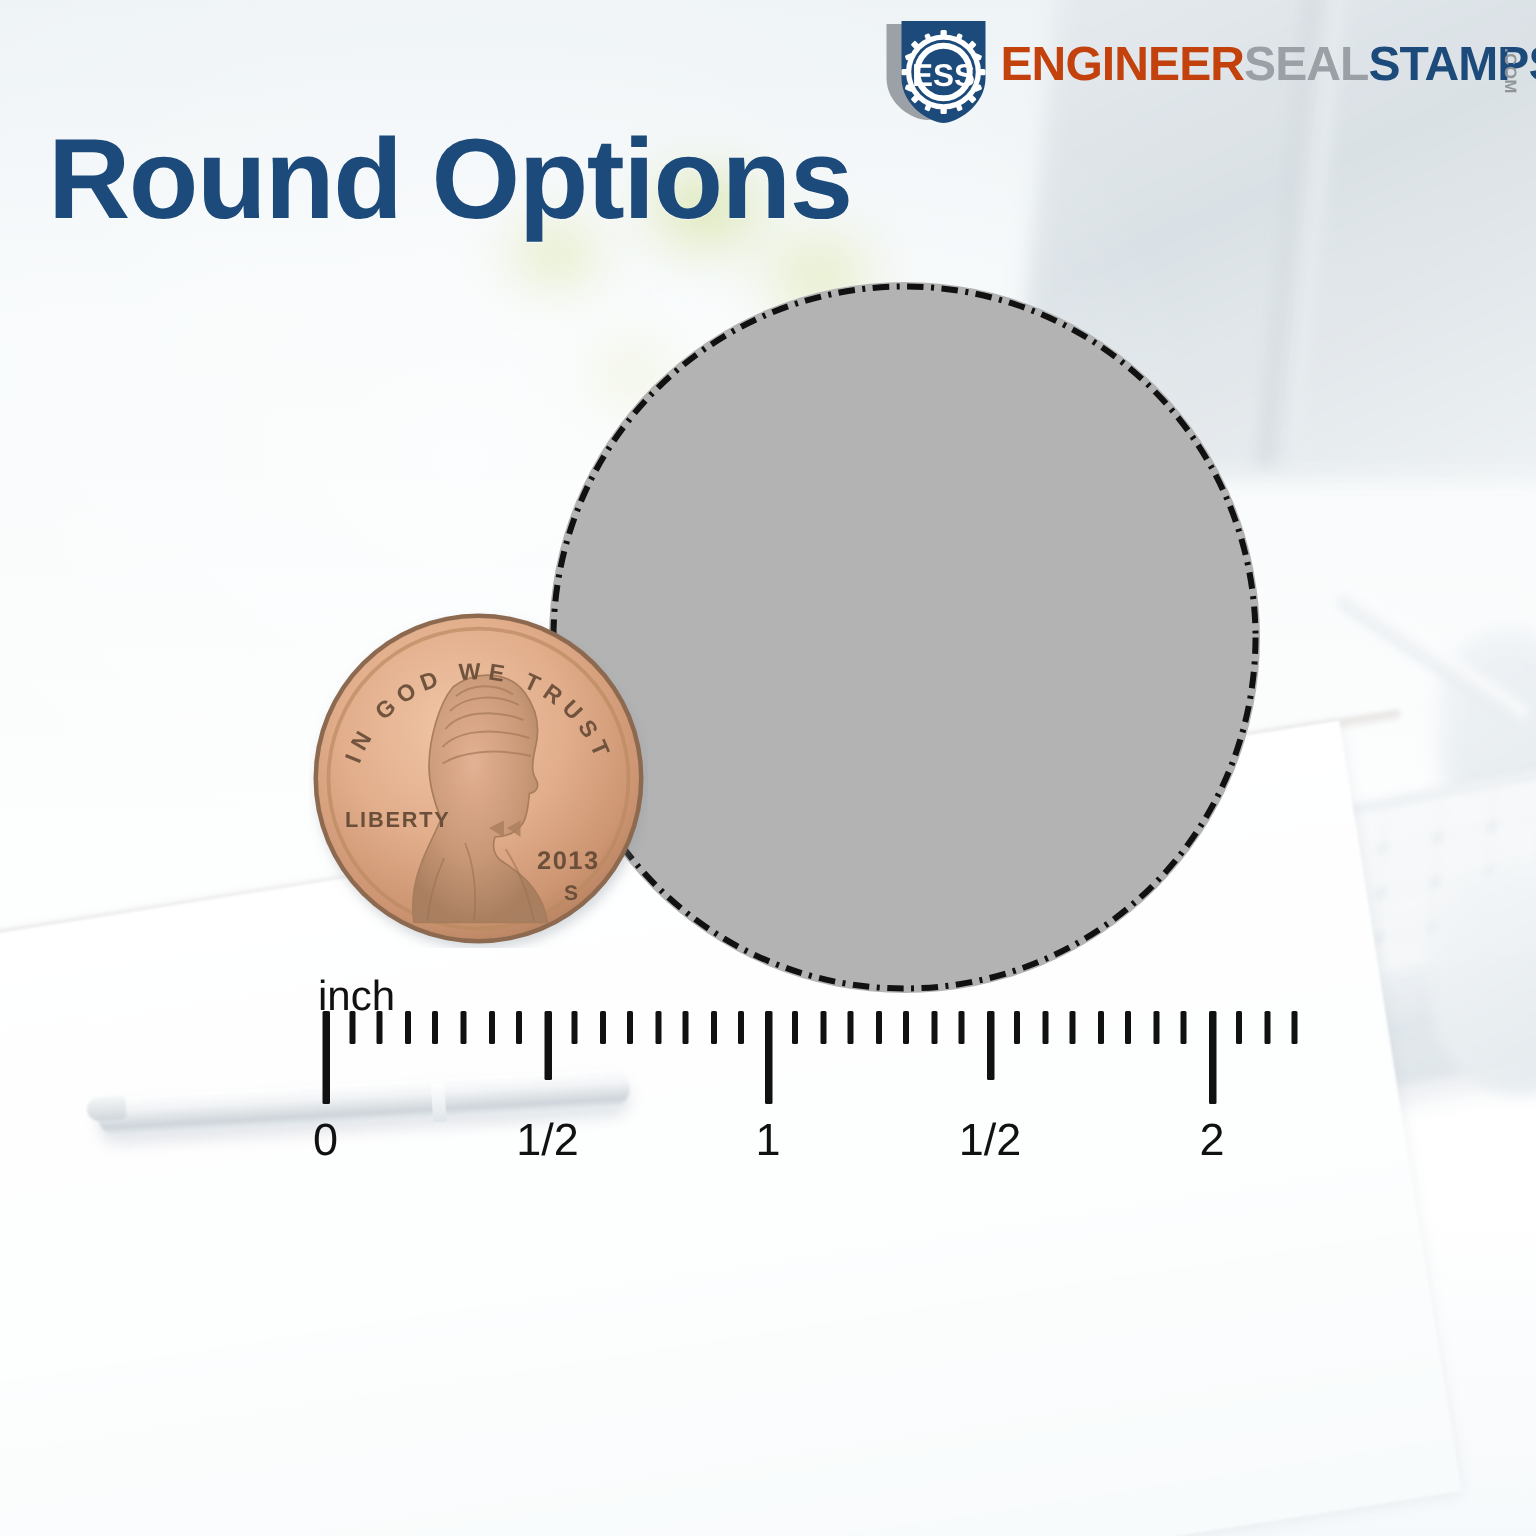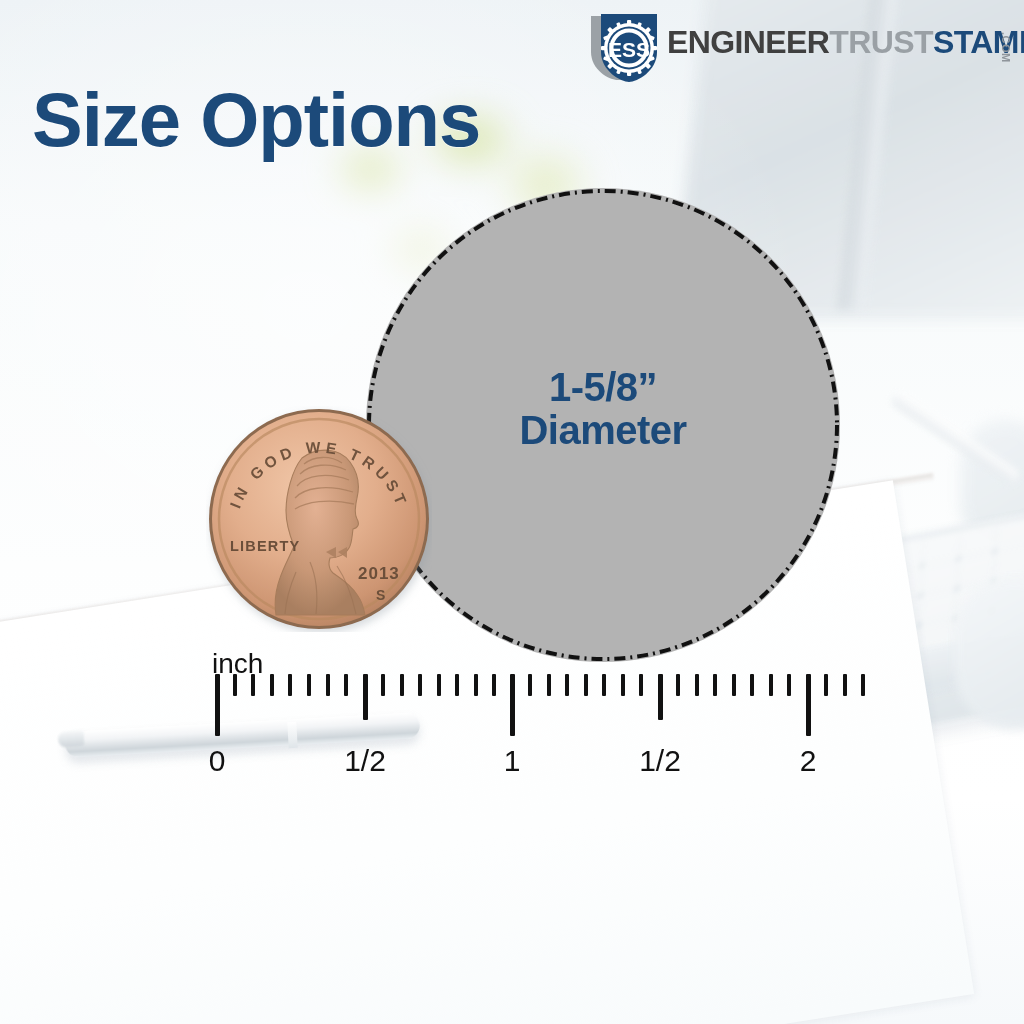--- a/index.html
+++ b/index.html
@@ -140,21 +140,21 @@
   }
 
   
   .logo{position:absolute;left:585px;top:8px;width:425px;height:78px;}
   .logo-badge{position:absolute;left:0;top:4px;width:76px;height:72px;}
   .logo-word{
     position:absolute;left:82px;top:18px;
     font-size:32px;font-weight:700;letter-spacing:-.6px;line-height:1;
     white-space:nowrap;font-family:"Liberation Sans", sans-serif;
   }
-  .w-eng{color:#404040;}
+  .w-eng{color:#c2410c;}
   .w-seal{color:#9aa0a5;}
   .w-stamps{color:#1c4a7a;}
   .w-dotcom{
     position:absolute;right:-2px;top:24px;
     writing-mode:vertical-rl;
     font-size:11px;font-weight:700;color:#8f959b;letter-spacing:.5px;
   }
 
   
   .circle-wrap{position:absolute;left:366px;top:188px;width:474px;height:474px;}
@@ -210,21 +210,21 @@
     <div class="keyboard-base"></div>
     <div class="mouse"></div>
     <div class="paper-edge"></div>
     <div class="paper"></div>
     <div class="pen"></div>
     <div class="pen-ring"></div>
     <div class="pen-tip"></div>
     <div class="sheen"></div>
   </div>
 
-  <div class="title">Size Options</div>
+  <div class="title">Round Options</div>
 
   <div class="logo">
     <div class="logo-badge">
       <svg viewBox="0 0 76 72" width="76" height="72">
 
         <path d="M6 4 H60 V40 C60 58 42 68 33 68 C24 68 6 58 6 40 Z" fill="#9ba1a6"></path>
 
         <path d="M16 2 H72 V40 C72 59 52 70 44 70 C36 70 16 59 16 40 Z" fill="#1c4a7a"></path>
 
         <g fill="#ffffff">
@@ -249,34 +249,30 @@
           <rect x="52.5" y="56.5" width="3.6" height="5.4" rx="1" transform="rotate(-22 54.3 59.2)"></rect>
           <rect x="18.5" y="24" width="5.4" height="3.6" rx="1" transform="rotate(-22 21.2 25.8)"></rect>
           <rect x="64" y="24" width="5.4" height="3.6" rx="1" transform="rotate(22 66.7 25.8)"></rect>
           <rect x="18.5" y="45" width="5.4" height="3.6" rx="1" transform="rotate(22 21.2 46.8)"></rect>
           <rect x="64" y="45" width="5.4" height="3.6" rx="1" transform="rotate(-22 66.7 46.8)"></rect>
         </g>
         <text x="44" y="45" text-anchor="middle" font-family="Liberation Sans, sans-serif" font-size="21" font-weight="700" fill="#ffffff">ESS</text>
       </svg>
     </div>
     <div class="logo-word">
-      <span class="w-eng">ENGINEER</span><span class="w-seal">TRUST</span><span class="w-stamps">STAMPS</span>
+      <span class="w-eng">ENGINEER</span><span class="w-seal">SEAL</span><span class="w-stamps">STAMPS</span>
     </div>
     <div class="w-dotcom">.COM</div>
   </div>
 
   <div class="circle-wrap">
     <div class="circle-fill"></div>
     <svg class="circle-dash" viewBox="0 0 474 474" width="474" height="474">
       <circle cx="237" cy="237" r="234" fill="none" stroke="#111111" stroke-width="4" stroke-dasharray="11 5 2 5" stroke-linecap="butt"></circle>
     </svg>
-    <div class="circle-text">
-      <span class="l1">1-5/8”</span>
-      <span class="l2">Diameter</span>
-    </div>
   </div>
 
   <div class="coin">
     <svg viewBox="0 0 226 226" width="226" height="226">
       <defs>
         <radialGradient id="cface" cx="42%" cy="34%" r="72%">
           <stop offset="0%" stop-color="#f0c5a6"></stop>
           <stop offset="48%" stop-color="#e2ae8c"></stop>
           <stop offset="82%" stop-color="#cd9572"></stop>
           <stop offset="100%" stop-color="#b37f5e"></stop>

